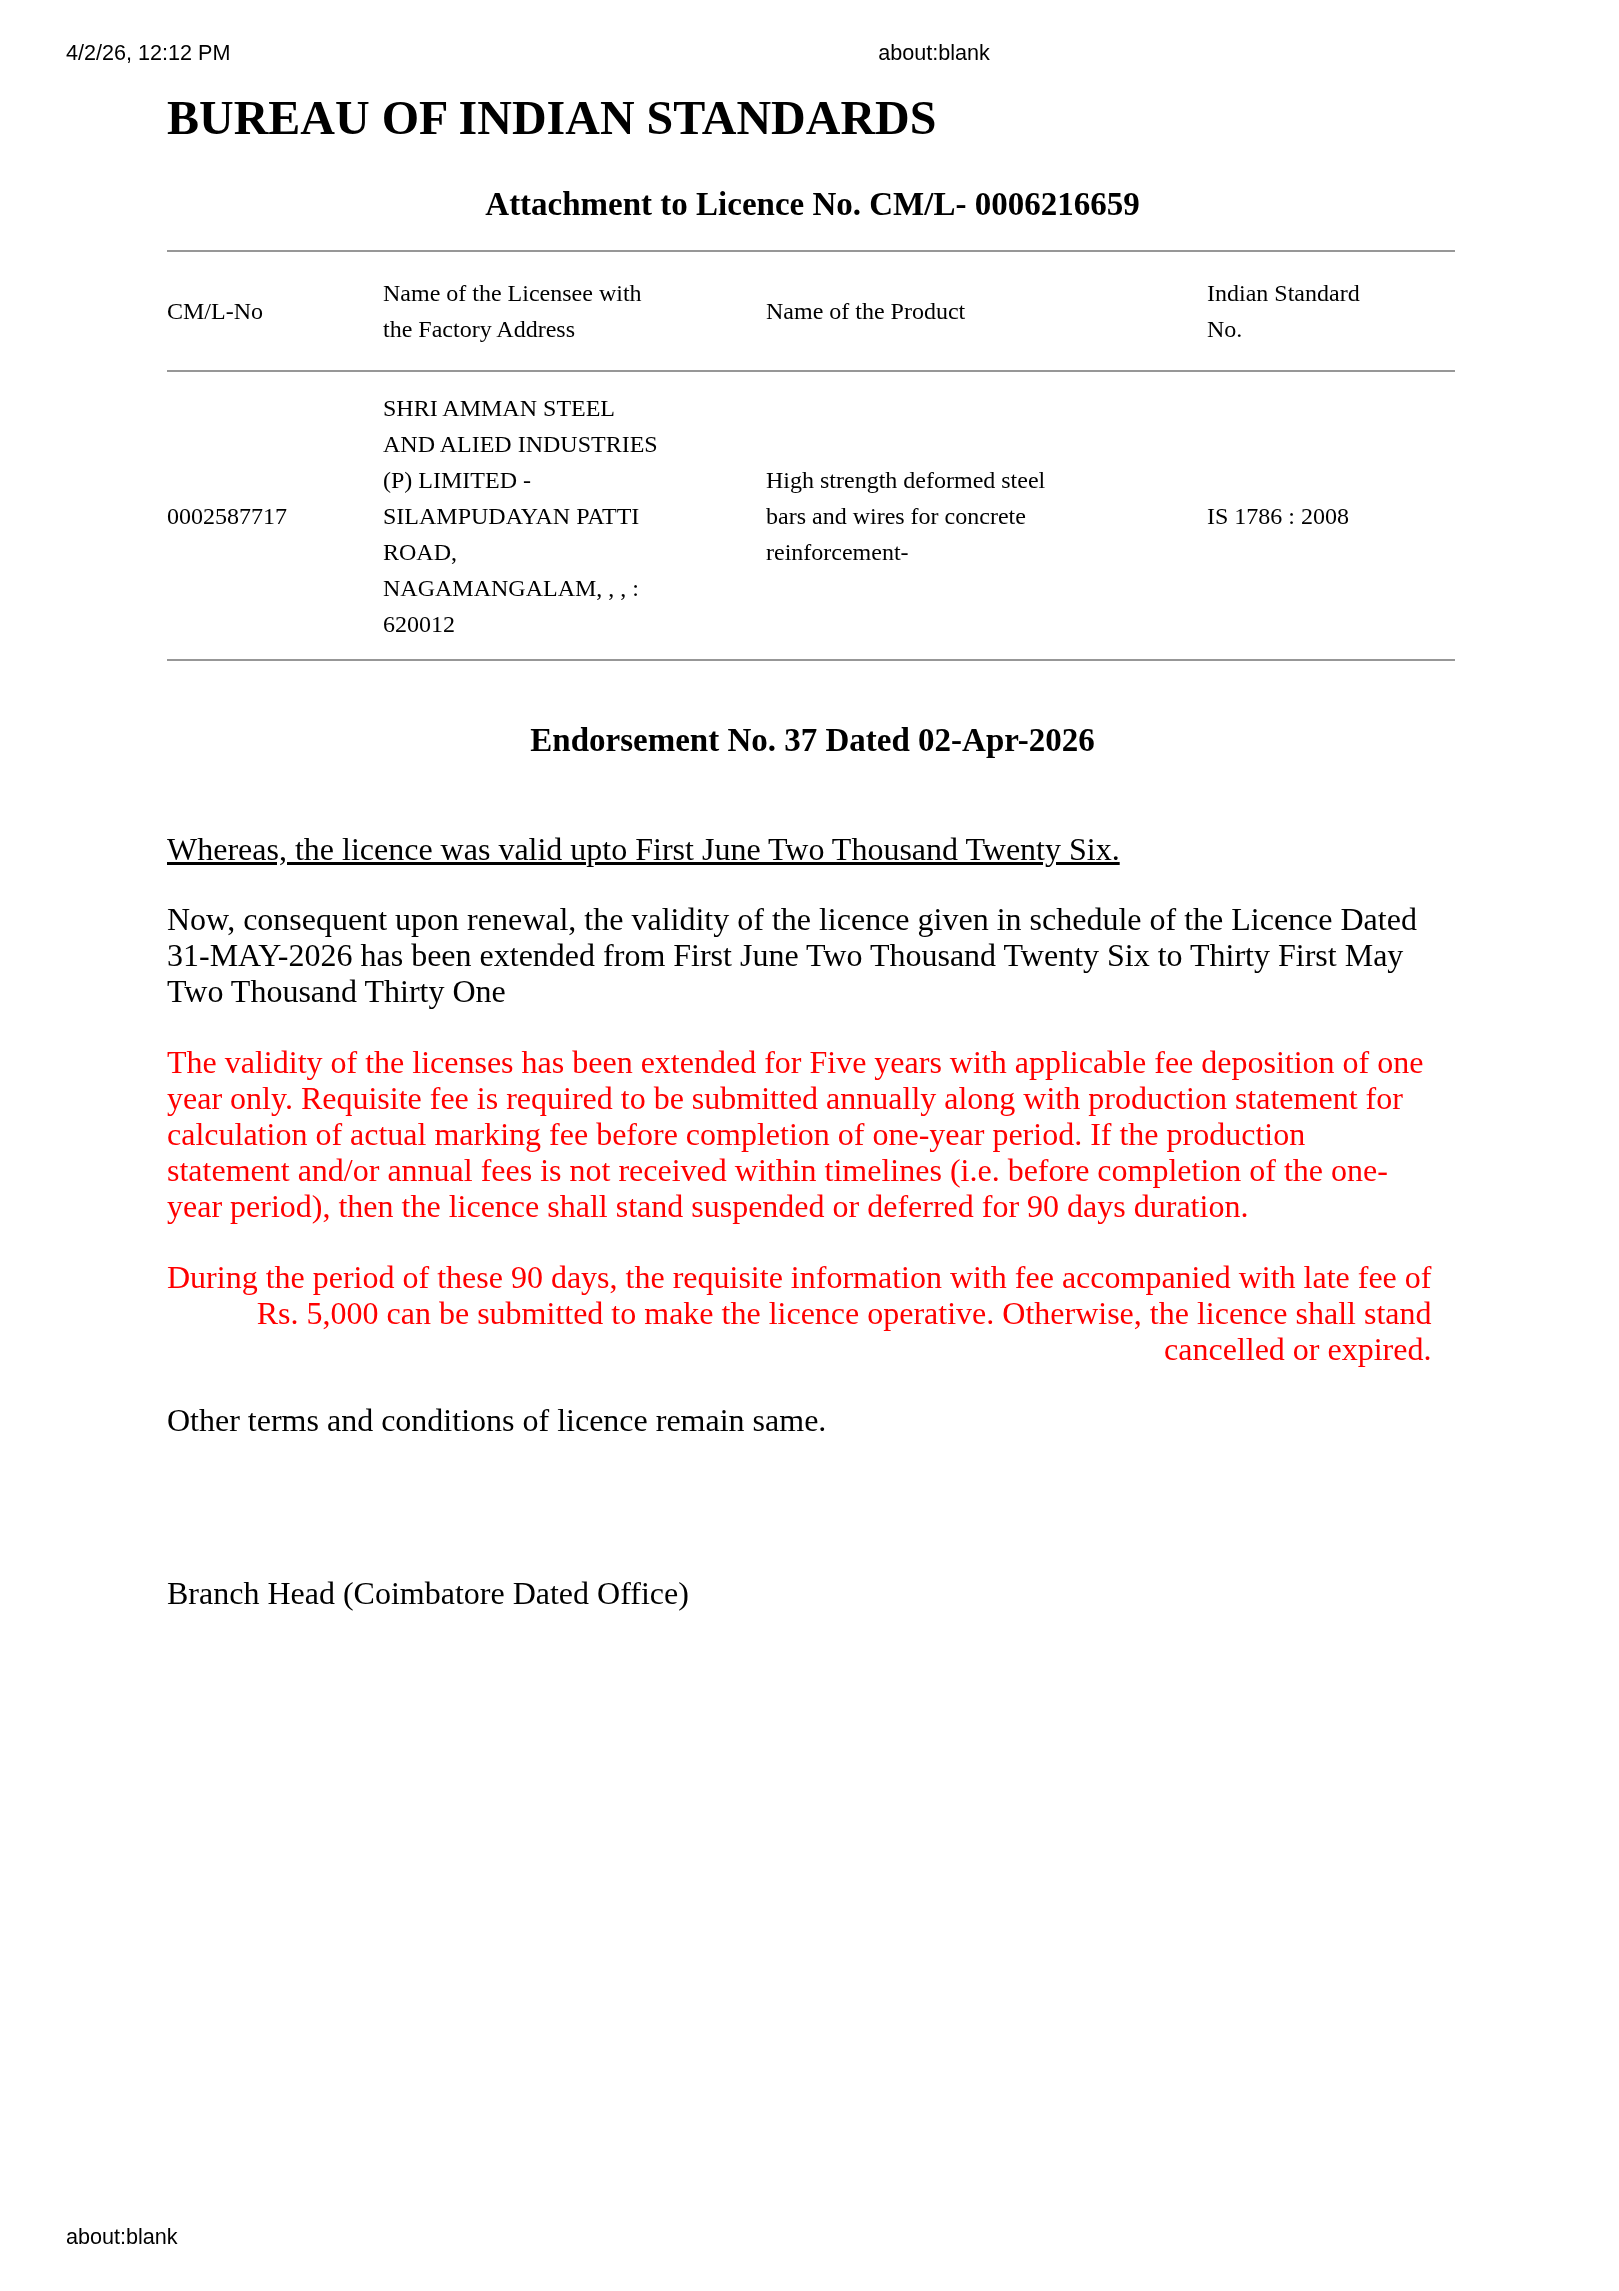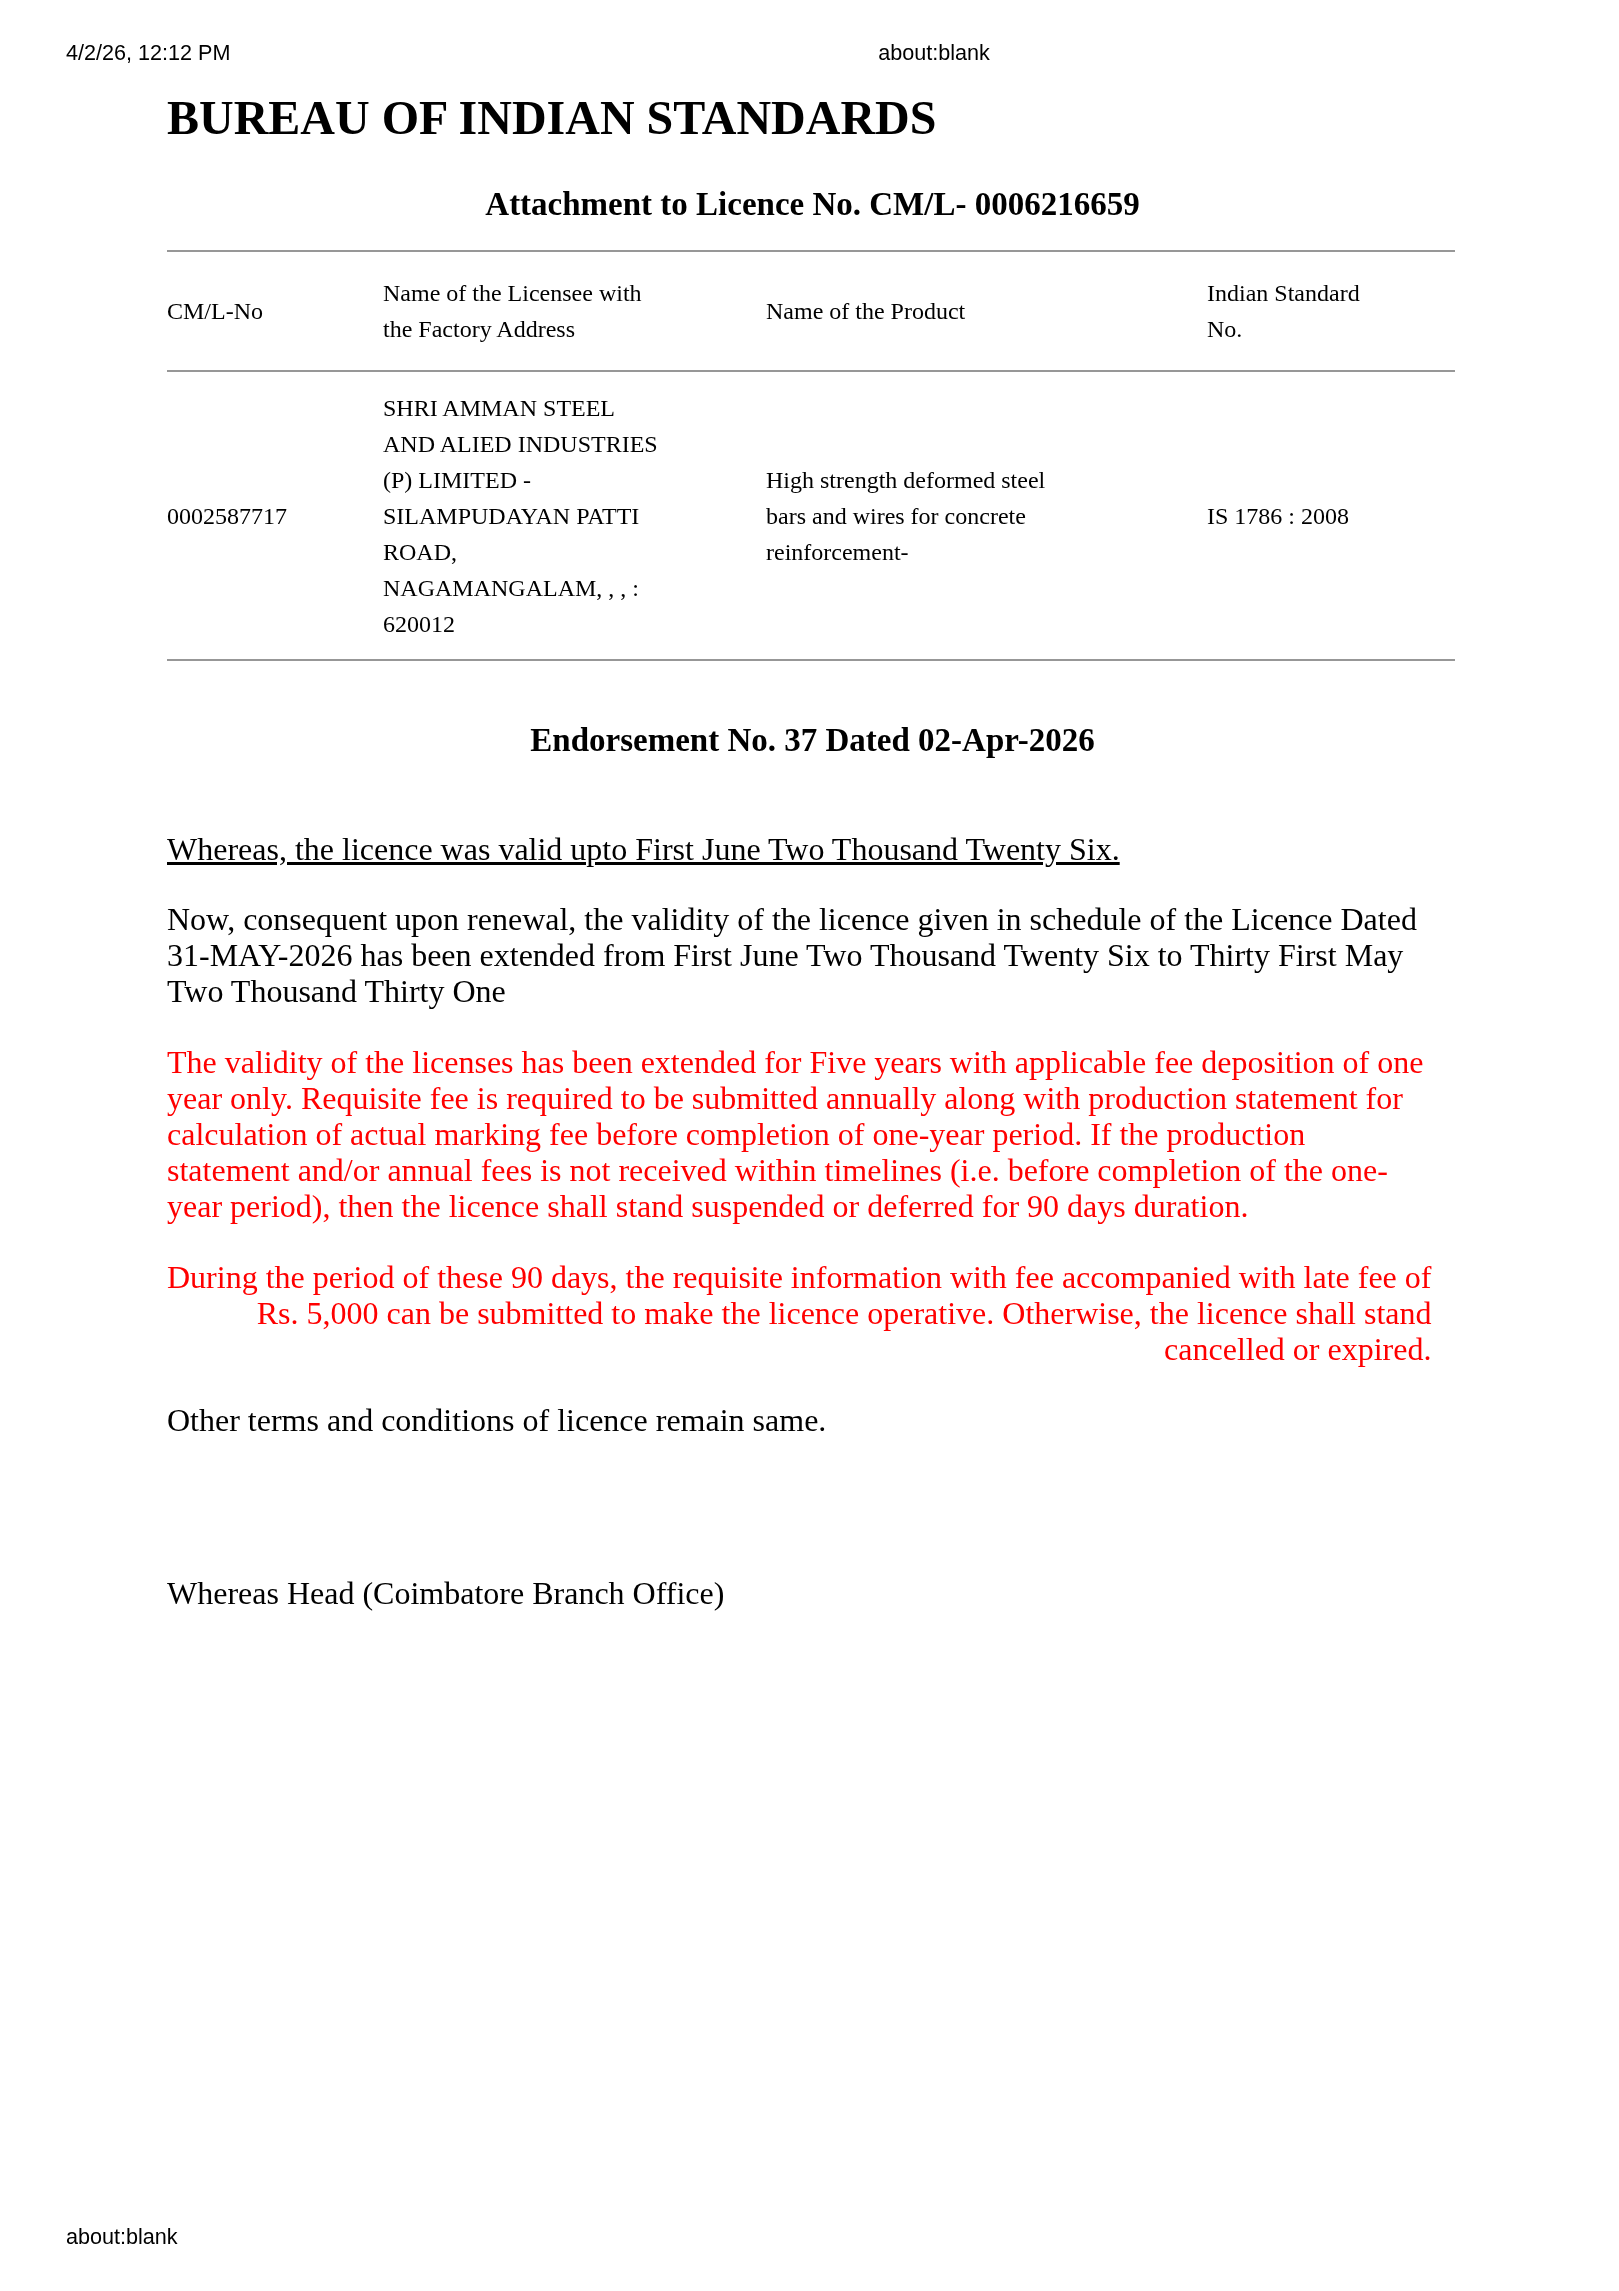--- a/index.html
+++ b/index.html
@@ -182,21 +182,21 @@
 calculation of actual marking fee before completion of one-year period. If the production
 statement and/or annual fees is not received within timelines (i.e. before completion of the one-
 year period), then the licence shall stand suspended or deferred for 90 days duration.</p>
 
     <p class="para p-latefee">During the period of these 90 days, the requisite information with fee accompanied with late fee of
 Rs. 5,000 can be submitted to make the licence operative. Otherwise, the licence shall stand
 cancelled or expired.</p>
 
     <p class="para p-other">Other terms and conditions of licence remain same.</p>
 
-    <p class="para p-signatory">Whereas Head (Coimbatore Branch Office)</p>
+    <p class="para p-signatory">Branch Head (Coimbatore Dated Office)</p>
 
   </div>
 
   <span class="chrome-print-text pf-url">about:blank</span>
   <span class="chrome-print-text pf-page">1/1</span>
 
 </div>
 
 
 </body></html>

